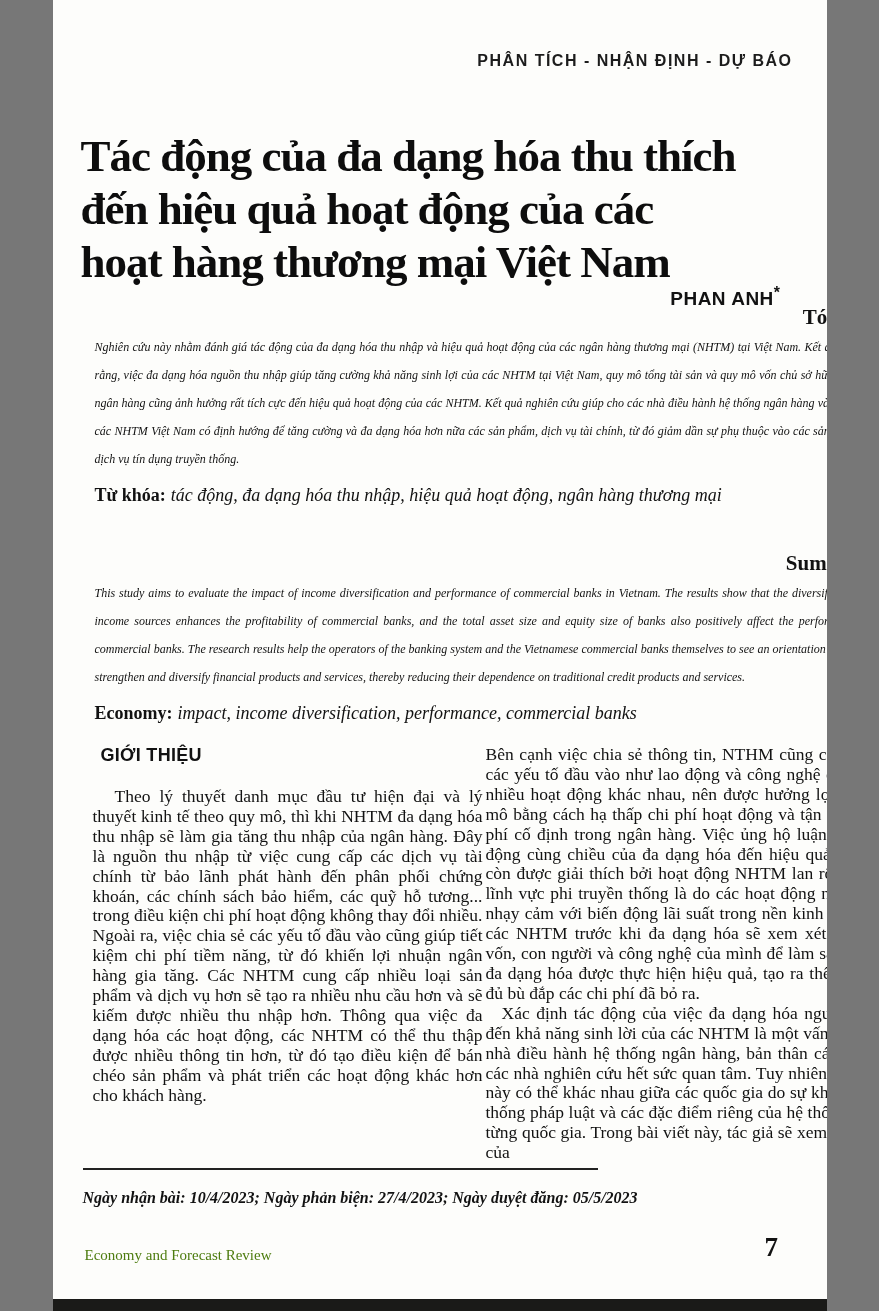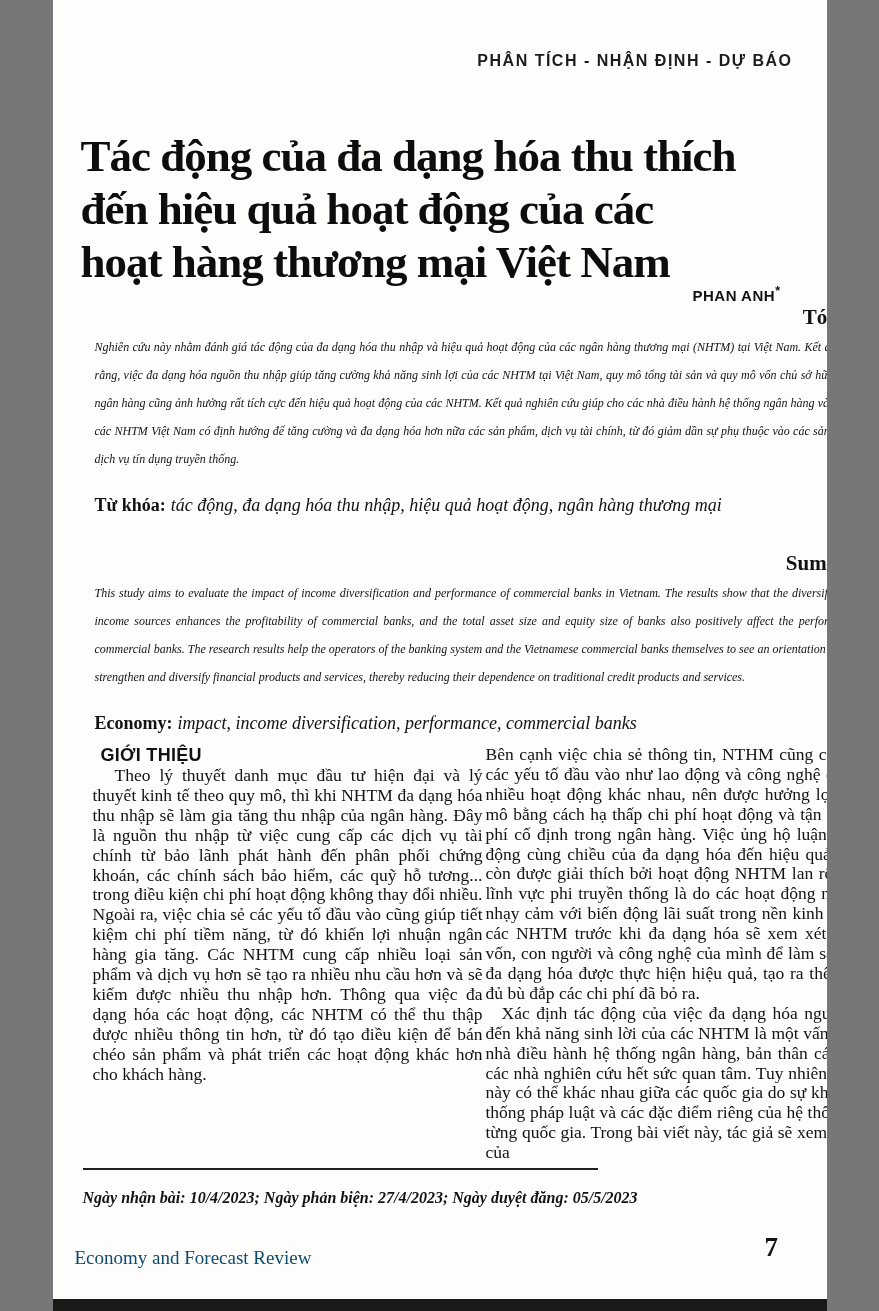--- a/index.html
+++ b/index.html
@@ -28,21 +28,21 @@
     font-size: 45px;
     font-weight: 700;
     line-height: 53px;
     letter-spacing: -1px;
     color: #0d0d0d;
   }
   .byline {
     position: absolute;
     top: 284px; right: 46px;
     font-family: "Liberation Sans", sans-serif;
-    font-size: 15px;
+    font-size: 19px;
     font-weight: 700;
     letter-spacing: 0.5px;
   }
   .abstract-section {
     position: absolute;
     top: 305px; left: 42px; width: 780px;
   }
   .summary-section {
     position: absolute;
     top: 551px; left: 42px; width: 780px;
@@ -53,21 +53,21 @@
     margin: 0 0 3px 0;
     text-align: right;
   }
   .abstract-body {
     font-size: 12px;
     font-style: italic;
     line-height: 28px;
     text-align: justify;
     margin: 0;
   }
-  .kw-line { margin-top: 22px; font-size: 18px; }
+  .kw-line { margin-top: 12px; font-size: 18px; }
   .kw-label { font-weight: 700; }
   .kw-text { font-style: italic; margin-left: 5px; }
 
   .columns {
     position: absolute;
     top: 745px; left: 40px; width: 825px;
     display: flex;
     gap: 3px;
   }
   .col-left { width: 390px; flex: none; }
@@ -78,21 +78,21 @@
     font-weight: 700;
     letter-spacing: 0.3px;
     margin: 0 0 0 8px;
   }
   .body-par {
     font-size: 17.5px;
     line-height: 19.9px;
     text-align: justify;
     margin: 0;
   }
-  .col-left .body-par { text-indent: 22px; }
+  .col-left .body-par { margin-top: 21px; text-indent: 22px; }
   .col-right .body-par.indented { text-indent: 16px; }
 
   .footnote-block {
     position: absolute;
     top: 1168px; left: 30px; width: 720px;
   }
   .footnote-rule {
     width: 515px; height: 0;
     border-top: 2px solid #222;
     margin-bottom: 7px;
@@ -103,23 +103,23 @@
     color: #1a1a1a;
   }
   .review-dates {
     margin-top: 19px;
     font-size: 16px;
     font-style: italic;
     font-weight: 600;
   }
   .footer-journal {
     position: absolute;
-    left: 22px; top: 1247px;
-    font-size: 19px;
-    color: #0c4a6e;
+    left: 32px; top: 1247px;
+    font-size: 15px;
+    color: #4d7c0f;
   }
   .page-number {
     position: absolute;
     left: 712px; top: 1232px;
     font-size: 27px;
     font-weight: 700;
   }
   .bottom-bar {
     position: absolute;
     left: 0; right: 0; bottom: 0;

